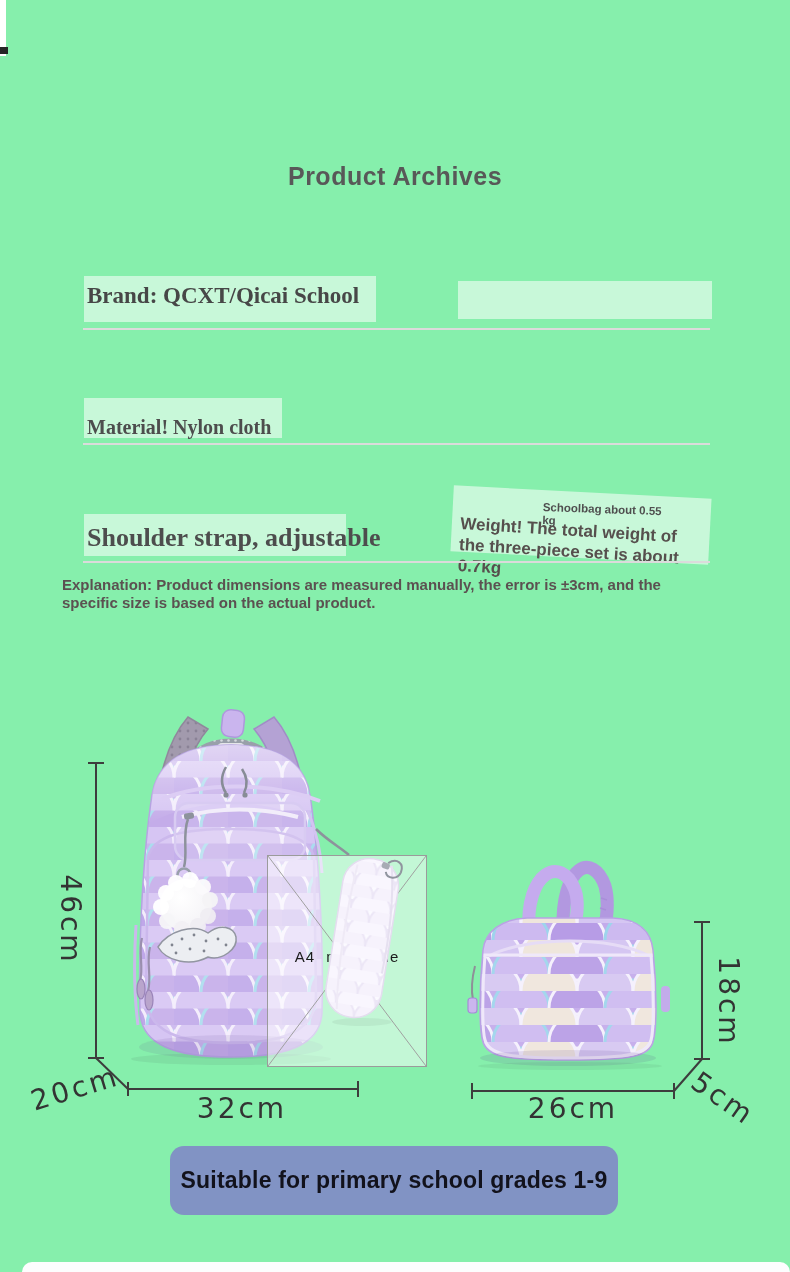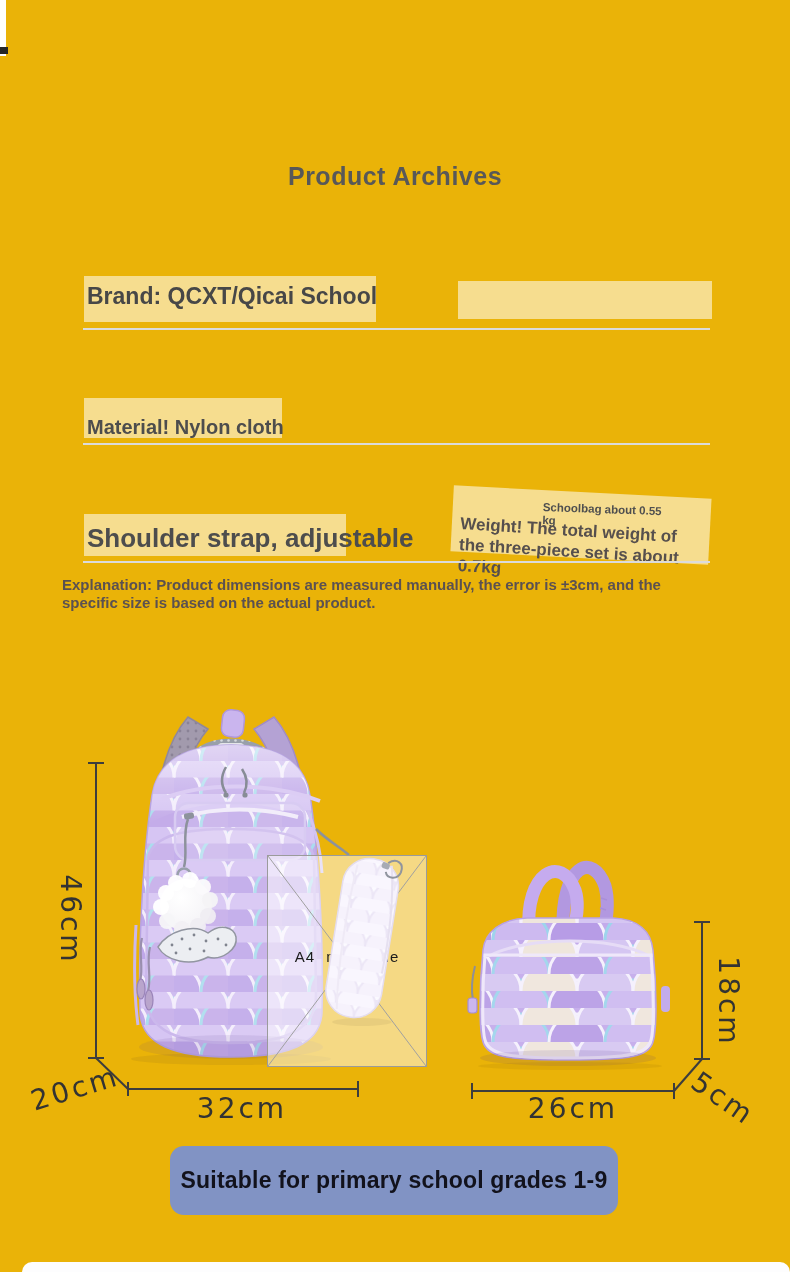--- a/index.html
+++ b/index.html
@@ -1,37 +1,37 @@
 <!DOCTYPE html>
 <html><head>
 <meta charset="utf-8">
 <style>
   html,body{margin:0;padding:0;}
   body{width:790px;height:1272px;overflow:hidden;background:#f1f1f2;
        font-family:"Liberation Sans",sans-serif;}
-  .page{position:relative;width:790px;height:1272px;background:#eab308;}
+  .page{position:relative;width:790px;height:1272px;background:#86efac;}
   .abs{position:absolute;}
 
   
   .corner-strip{left:0;top:0;width:6px;height:56px;background:#ffffff;}
   .corner-dash{left:0;top:47px;width:8px;height:7px;background:#262626;}
 
   
   .title{left:0;right:0;top:162px;text-align:center;font-size:25px;font-weight:bold;
          color:#585858;letter-spacing:.5px;}
 
   
   .halo{background:rgba(255,255,255,.55);}
   .halo-brand{left:84px;top:276px;width:292px;height:46px;}
   .halo-name{left:458px;top:281px;width:254px;height:38px;}
   .halo-material{left:84px;top:398px;width:198px;height:40px;}
   .halo-strap{left:84px;top:514px;width:262px;height:42px;}
   .halo-weight{left:452px;top:492px;width:258px;height:66px;transform:rotate(3deg);}
 
-  .spec{font-weight:bold;color:#4d4d4d;white-space:nowrap;}
+  .spec{font-weight:bold;color:#4d4d4d;white-space:nowrap;font-family:Liberation Serif, serif;}
   .brand{left:87px;top:283px;font-size:23px;color:#474747;}
   .name{left:466px;top:289px;font-size:17px;color:#565656;letter-spacing:.3px;}
   .material{left:87px;top:407px;font-size:20px;margin-top:9px;}
   .strap{left:87px;top:523px;font-size:26px;}
 
   .weight-note{left:543px;top:501px;font-size:11.5px;font-weight:bold;color:#4f4f4f;
                line-height:12.5px;transform:rotate(2deg);transform-origin:left top;}
   .weight-main{left:461px;top:513px;width:238px;font-size:17px;font-weight:bold;
                color:#564f4d;line-height:21px;transform:rotate(3.5deg);
                transform-origin:left top;}

